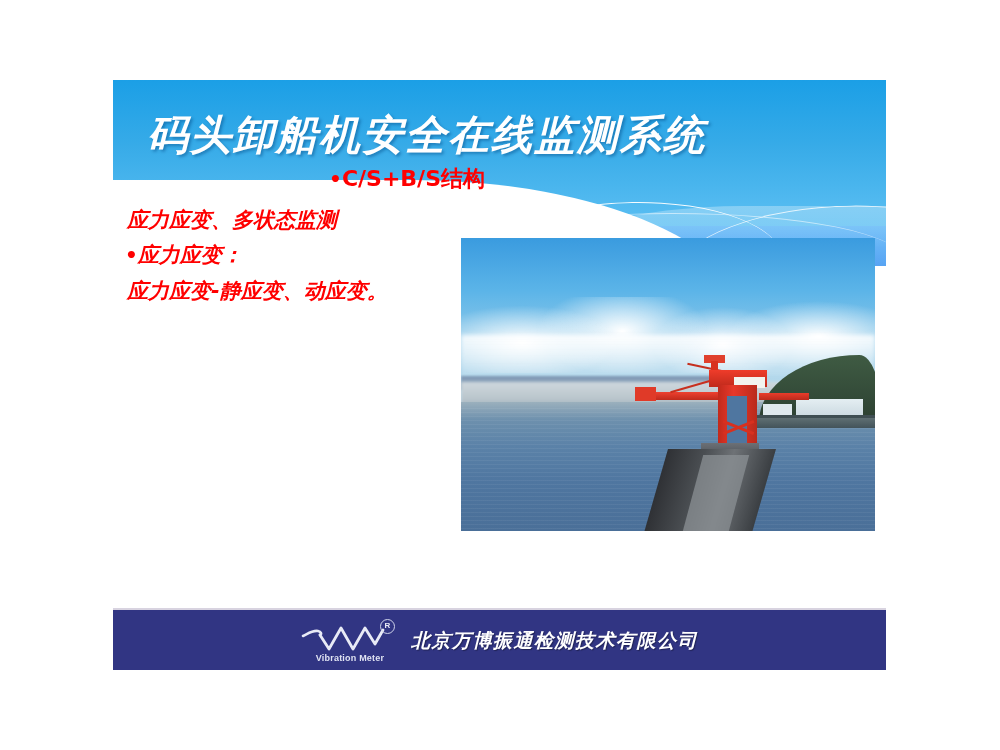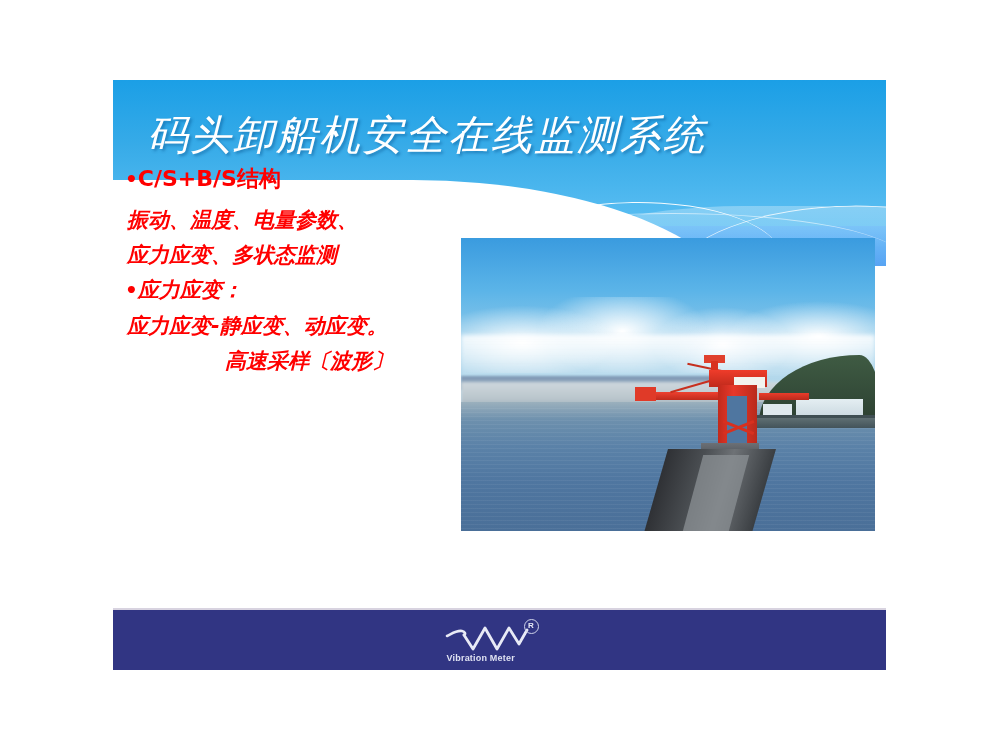--- a/index.html
+++ b/index.html
@@ -94,21 +94,21 @@
   
   .slide-title {
     position: absolute;
     left: 0;
     top: 28px;
     width: 627px;
     text-align: center;
     color: #ffffff;
     font-family: "DejaVu Sans", sans-serif;
     font-size: 41px;
-    font-weight: normal;
+    font-weight: bold;
     font-style: italic;
     letter-spacing: 2px;
     text-shadow: 2px 2px 3px rgba(0,70,130,0.45);
     white-space: nowrap;
   }
 
   
   .body-text {
     position: absolute;
     left: 12px;
@@ -117,21 +117,21 @@
     color: #ff0000;
     font-family: "DejaVu Sans", sans-serif;
     font-weight: bold;
     font-style: italic;
   }
   .line {
     white-space: nowrap;
     line-height: 1.0;
   }
   .l-bullet { font-size: 21px; margin-bottom: 15px; }
-  .l-bullet.first { font-size: 22px; font-style: normal; margin-bottom: 20px; }
+  .l-bullet.first { font-size: 22px; font-style: normal; margin-bottom: 20px; text-align: right; }
   .l-sub    { font-size: 21px; margin-bottom: 14px; padding-left: 2px; }
   .l-indent { font-size: 21px; margin-bottom: 12px; padding-left: 100px; }
   .dot { font-size: 20px; }
 
   
   .photo {
     position: absolute;
     left: 348px;
     top: 158px;
     width: 414px;
@@ -300,20 +300,21 @@
     font-weight: bold;
     line-height: 11px;
     text-align: center;
     font-family: "Liberation Sans", sans-serif;
   }
   .logo-caption {
     position: absolute;
     left: 2px;
     bottom: -1px;
     width: 94px;
+    text-align: center;
     color: #dfe2f2;
     font-size: 9px;
     font-weight: bold;
     font-family: "Liberation Sans", sans-serif;
     letter-spacing: 0.2px;
   }
   .footer-texts { display: flex; flex-direction: column; gap: 1px; }
   .company {
     color: #ffffff;
     font-size: 19px;
@@ -347,35 +348,29 @@
   <div class="arc arc-a"></div>
   <div class="arc arc-b"></div>
   <div class="white-swoosh"></div>
   <div class="white-bottom"></div>
 
   <div class="slide-title">码头卸船机安全在线监测系统</div>
 
   <div class="body-text">
     <div class="line l-bullet first">
       <span class="dot">•</span><span>C/S+B/S结构</span>
-    </div>
-    <div class="line l-sub">
-      <span>振动、温度、电量参数、</span>
     </div>
     <div class="line l-sub">
       <span>应力应变、多状态监测</span>
     </div>
     <div class="line l-bullet">
       <span class="dot">•</span><span>应力应变：</span>
     </div>
     <div class="line l-sub">
       <span>应力应变-静应变、动应变。</span>
-    </div>
-    <div class="line l-indent">
-      <span>高速采样〔波形〕</span>
     </div>
   </div>
 
   <div class="photo">
     <div class="sky"></div>
     <div class="cloudband"></div>
     <div class="cloudband2"></div>
     <div class="farhills"></div>
     <div class="haze"></div>
     <div class="sea"></div>
@@ -407,17 +402,18 @@
     <div class="footer-inner">
       <div class="logo-wrap">
         <svg width="96" height="34" viewBox="0 0 96 34">
           <path d="M2 16 C8 13, 12 10, 17 11 C20 11.6, 21 14, 19 15" fill="none" stroke="#e8eaf6" stroke-width="2.6" stroke-linecap="round"></path>
           <path d="M19 15 L28 29 L40 8 L52 29 L64 8 L74 24 L82 10" fill="none" stroke="#e8eaf6" stroke-width="2.8" stroke-linejoin="round" stroke-linecap="round"></path>
         </svg>
         <div class="logo-reg">R</div>
         <div class="logo-caption">Vibration Meter</div>
       </div>
       <div class="footer-texts">
+        <div class="company">北京万博振通检测技术有限公司</div>
       </div>
     </div>
   </div>
 
 </div>
 
 </body></html>

